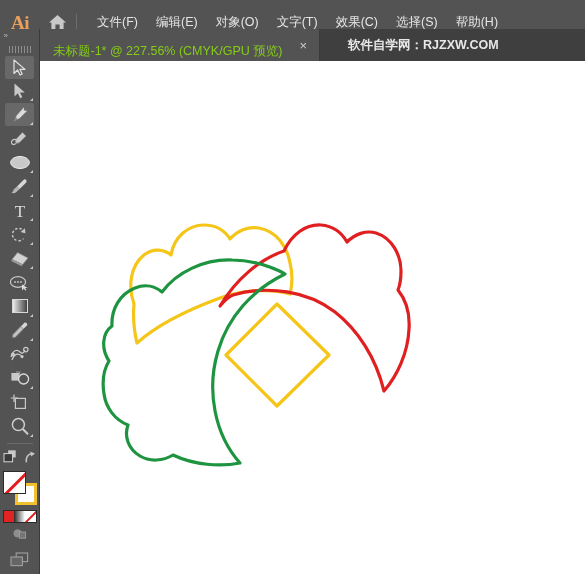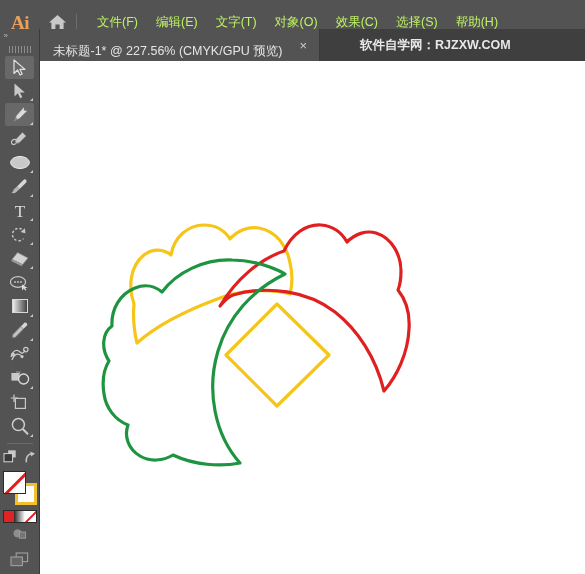--- a/index.html
+++ b/index.html
@@ -33,21 +33,21 @@
   .home-btn {
     width: 34px; height: 29px;
     display: flex; align-items: center; justify-content: center;
   }
   .home-btn svg { display: block; }
   .menu-sep {
     width: 1px; height: 17px; background: #6d6d6d; margin: 0 4px 0 2px;
   }
   .menu-items { display: flex; align-items: center; margin-left: 7px; }
   .menu-item {
-    color: #bef264; font-size: 12.5px;
+    color: #e5e5e5; font-size: 12.5px;
     padding: 4px 9px;
     white-space: nowrap;
     cursor: default;
   }
 
   
   .tabbar {
     position: absolute; left: 0; top: 29px;
     width: 585px; height: 32px;
     background: #3f3f3f;
@@ -55,30 +55,30 @@
   }
   .tabbar-left-pad { width: 40px; background: #535353; }
   .doc-tab {
     display: flex; align-items: center;
     background: #535353;
     padding: 0 9px 0 13px;
     height: 32px;
     border-right: 1px solid #3a3a3a;
   }
   .doc-tab-title {
-    color: #e5e5e5; font-size: 12.5px; white-space: nowrap; margin-top: 12px;
+    color: #84cc16; font-size: 12.5px; white-space: nowrap; margin-top: 12px;
   }
   .doc-tab-close {
     color: #cccccc; font-size: 13px; margin-left: 14px;
     line-height: 1; padding: 0 3px;
   }
   .watermark {
     display: flex; align-items: center;
     color: #e8e8e8; font-size: 12.5px; font-weight: bold;
-    padding-left: 40px;
+    padding-left: 28px;
     white-space: nowrap;
   }
 
   
   .toolpanel {
     position: absolute; left: 0; top: 29px;
     width: 40px; height: 545px;
     background: #535353;
     border-right: 1px solid #3a3a3a;
     display: flex; flex-direction: column; align-items: center;
@@ -169,22 +169,22 @@
     <div class="ai-logo">Ai</div>
     <div class="home-btn">
       <svg width="19" height="17" viewBox="0 0 19 17">
         <path d="M9.5 1 L18 8.5 L15.6 8.5 L15.6 16 L11.6 16 L11.6 10.5 L7.4 10.5 L7.4 16 L3.4 16 L3.4 8.5 L1 8.5 Z" fill="#c9c9c9"></path>
       </svg>
     </div>
     <div class="menu-sep"></div>
     <div class="menu-items">
       <div class="menu-item">文件(F)</div>
       <div class="menu-item">编辑(E)</div>
+      <div class="menu-item">对象(O)</div>
       <div class="menu-item">文字(T)</div>
-      <div class="menu-item">对象(O)</div>
       <div class="menu-item">效果(C)</div>
       <div class="menu-item">选择(S)</div>
       <div class="menu-item">帮助(H)</div>
     </div>
   </div>
 
   <div class="tabbar">
     <div class="tabbar-left-pad"></div>
     <div class="doc-tab">
       <span class="doc-tab-title">未标题-1* @ 227.56% (CMYK/GPU 预览)</span>

